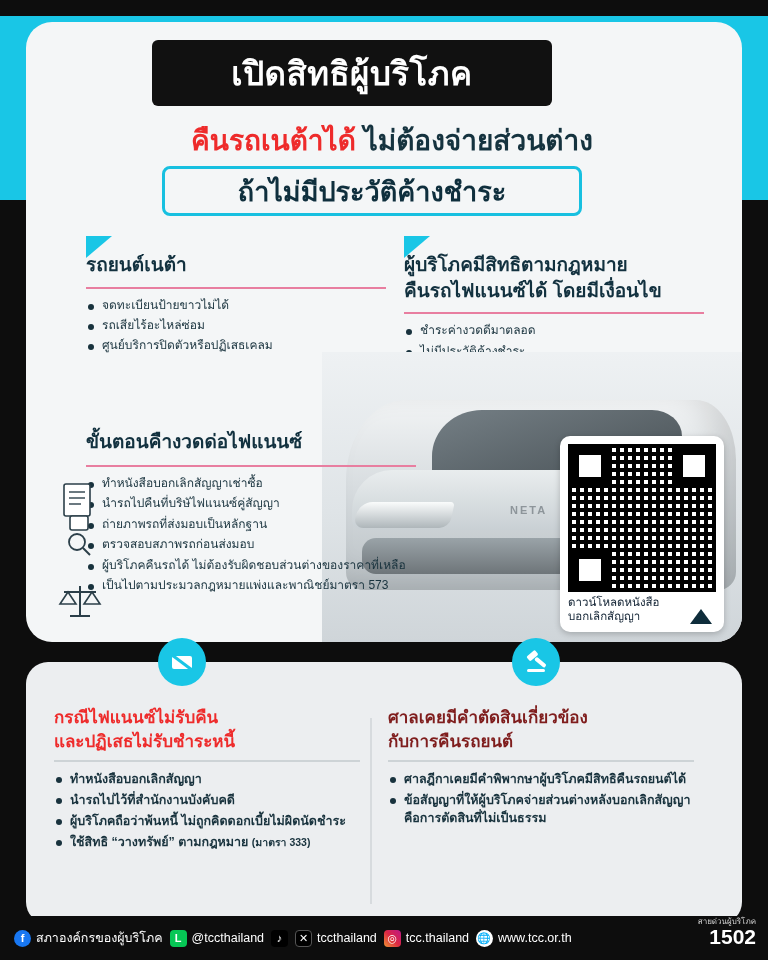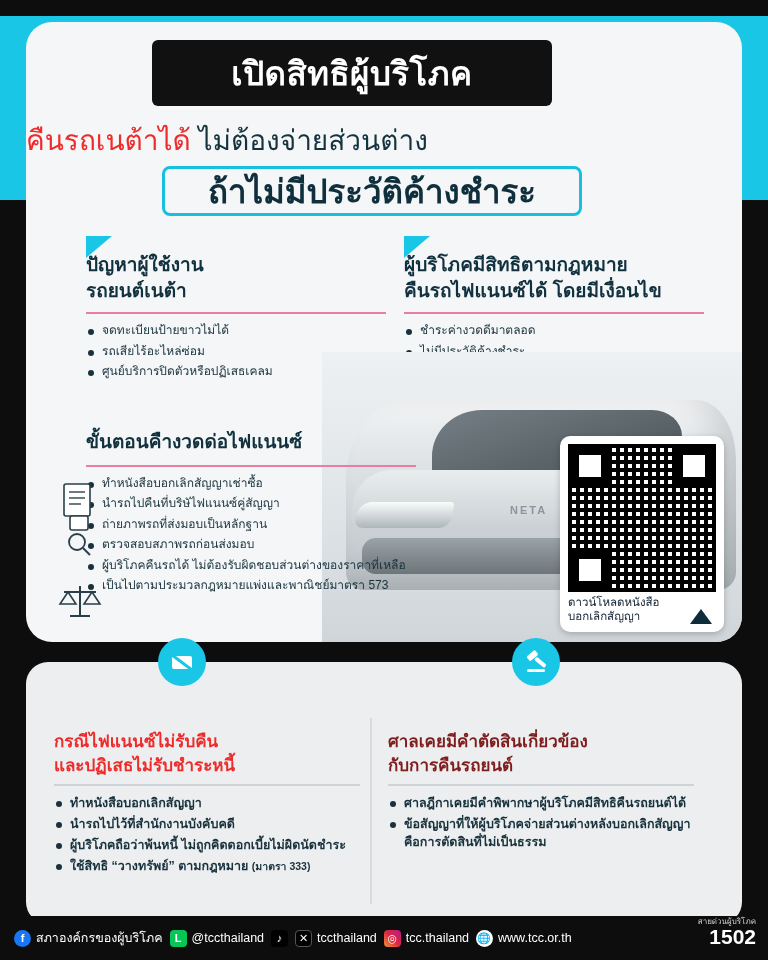--- a/index.html
+++ b/index.html
@@ -64,37 +64,37 @@
     width: 400px; height: 66px;
     background: #111;
     border-radius: 6px;
     display: flex; align-items: center; justify-content: center;
   }
   .ribbon span {
     color: #fff; font-size: 33px; font-weight: bold; letter-spacing: .5px;
   }
 
   .subtitle1 {
-    position: absolute; left: 0; top: 96px; width: 716px;
-    text-align: left; font-size: 28px; font-weight: normal;
+    position: absolute; left: 8px; top: 96px; width: 716px;
+    text-align: center; font-size: 28px; font-weight: bold;
     white-space: nowrap;
   }
   .subtitle1 .red { color: #ee2b2b; }
   .subtitle1 .dark { color: #15333f; }
 
   .subtitle2-wrap {
     position: absolute; left: 136px; top: 144px;
     width: 420px; height: 50px;
     border: 3px solid #17c0e0;
     border-radius: 8px;
     display: flex; align-items: center; justify-content: center;
     background: #f4f6f7;
   }
   .subtitle2-wrap span {
-    font-size: 33px; font-weight: bold; color: #0f2f3d;
+    font-size: 27px; font-weight: bold; color: #0f2f3d;
   }
 
   
   .col-left {
     position: absolute; left: 60px; top: 214px; width: 300px;
   }
   .col-right {
     position: absolute; left: 378px; top: 214px; width: 300px;
   }
 
@@ -245,21 +245,20 @@
   }
   .circ-icon.left { left: 132px; }
   .circ-icon.right { left: 486px; }
 
   .bcol { position: absolute; top: 44px; width: 306px; }
   .bcol.left { left: 28px; }
   .bcol.right { left: 362px; }
   .bhead {
     font-size: 17px; font-weight: bold; color: #ee2b2b; line-height: 1.4;
     margin-bottom: 4px;
-    margin-top: 24px;
   }
   .bhead.teal { color: #7f1d1d; }
   .brule { height: 2px; background: #cdd3d6; margin: 6px 0 8px 0; }
   .bcol ul.bullets li { font-size: 12.5px; font-weight: bold; }
   .note-small { font-size: 10.5px; }
 
   
   .bdiv {
     position: absolute; left: 344px; top: 56px; width: 2px; height: 186px;
     background: #d7dbde;
@@ -318,21 +317,20 @@
     <span class="dark">ไม่ต้องจ่ายส่วนต่าง</span>
   </div>
 
   <div class="subtitle2-wrap">
     <span>ถ้าไม่มีประวัติค้างชำระ</span>
   </div>
 
   <div class="col-left">
     <div class="arrow-mark"></div>
     <div class="sec-head">
-      <div>ปัญหาผู้ใช้งาน</div>
       <div>รถยนต์เนต้า</div>
     </div>
     <div class="sec-rule"></div>
     <ul class="bullets">
       <li>จดทะเบียนป้ายขาวไม่ได้</li>
       <li>รถเสียไร้อะไหล่ซ่อม</li>
       <li>ศูนย์บริการปิดตัวหรือปฏิเสธเคลม</li>
     </ul>
   </div>
 

